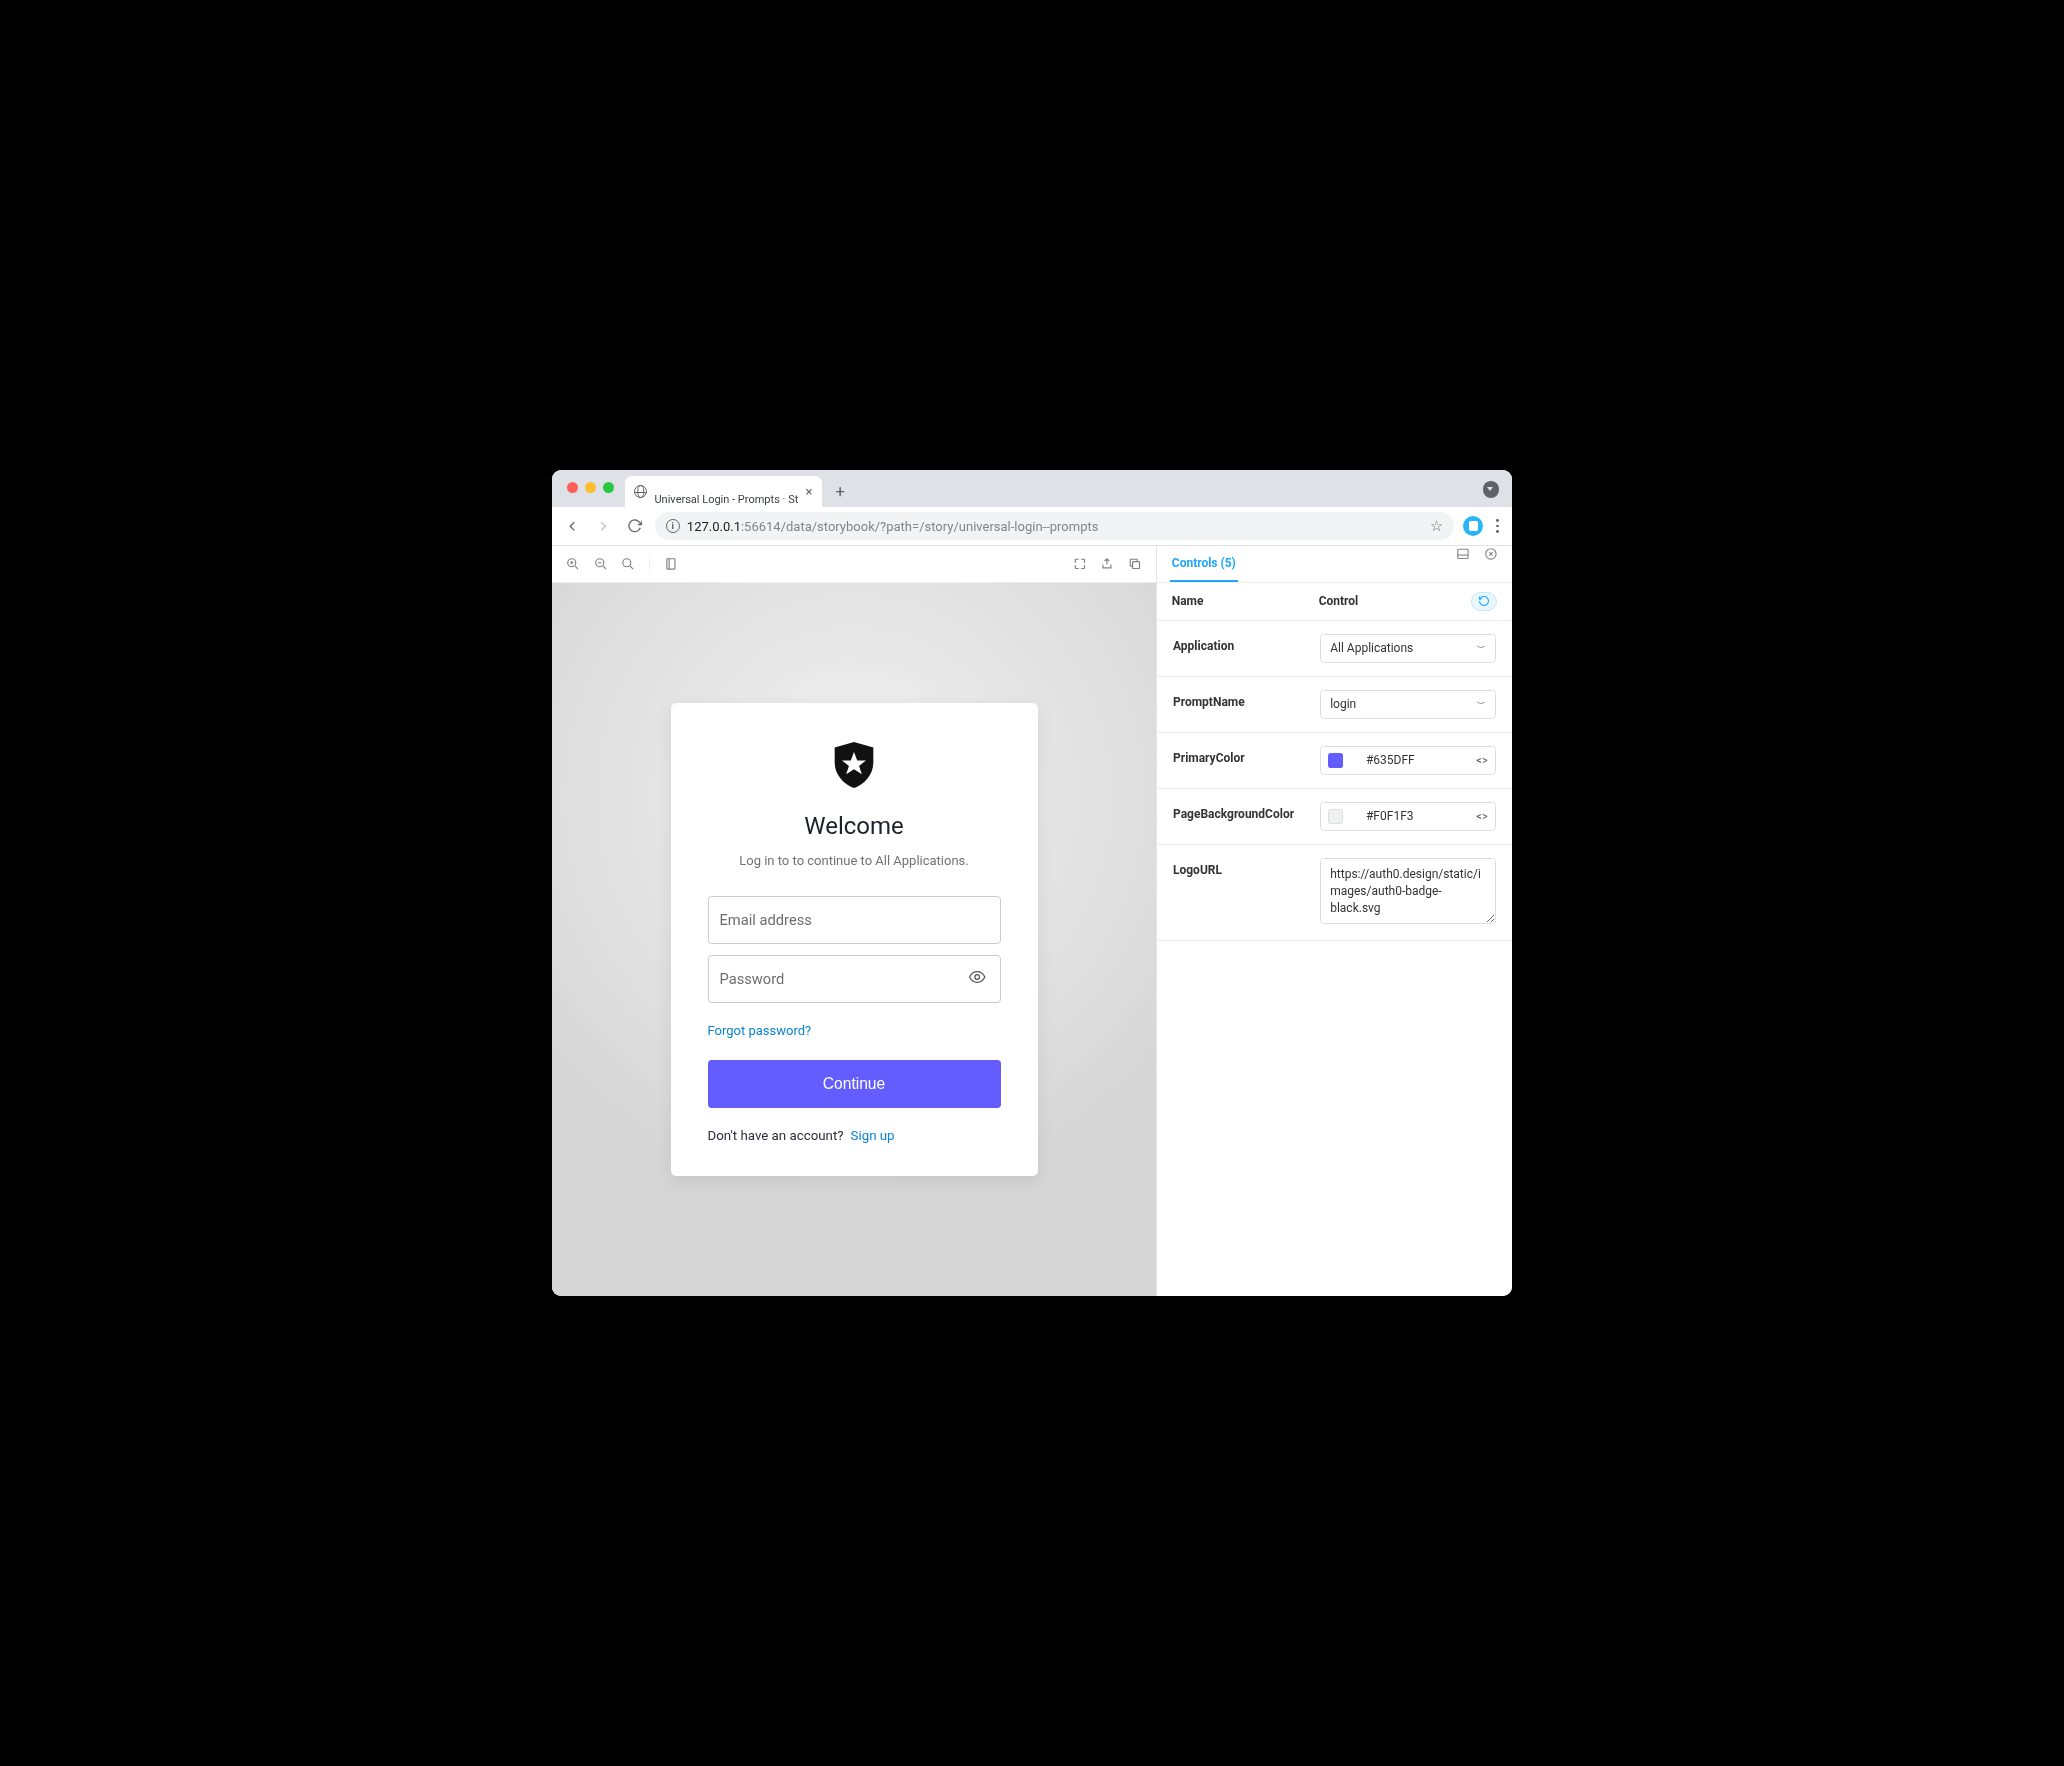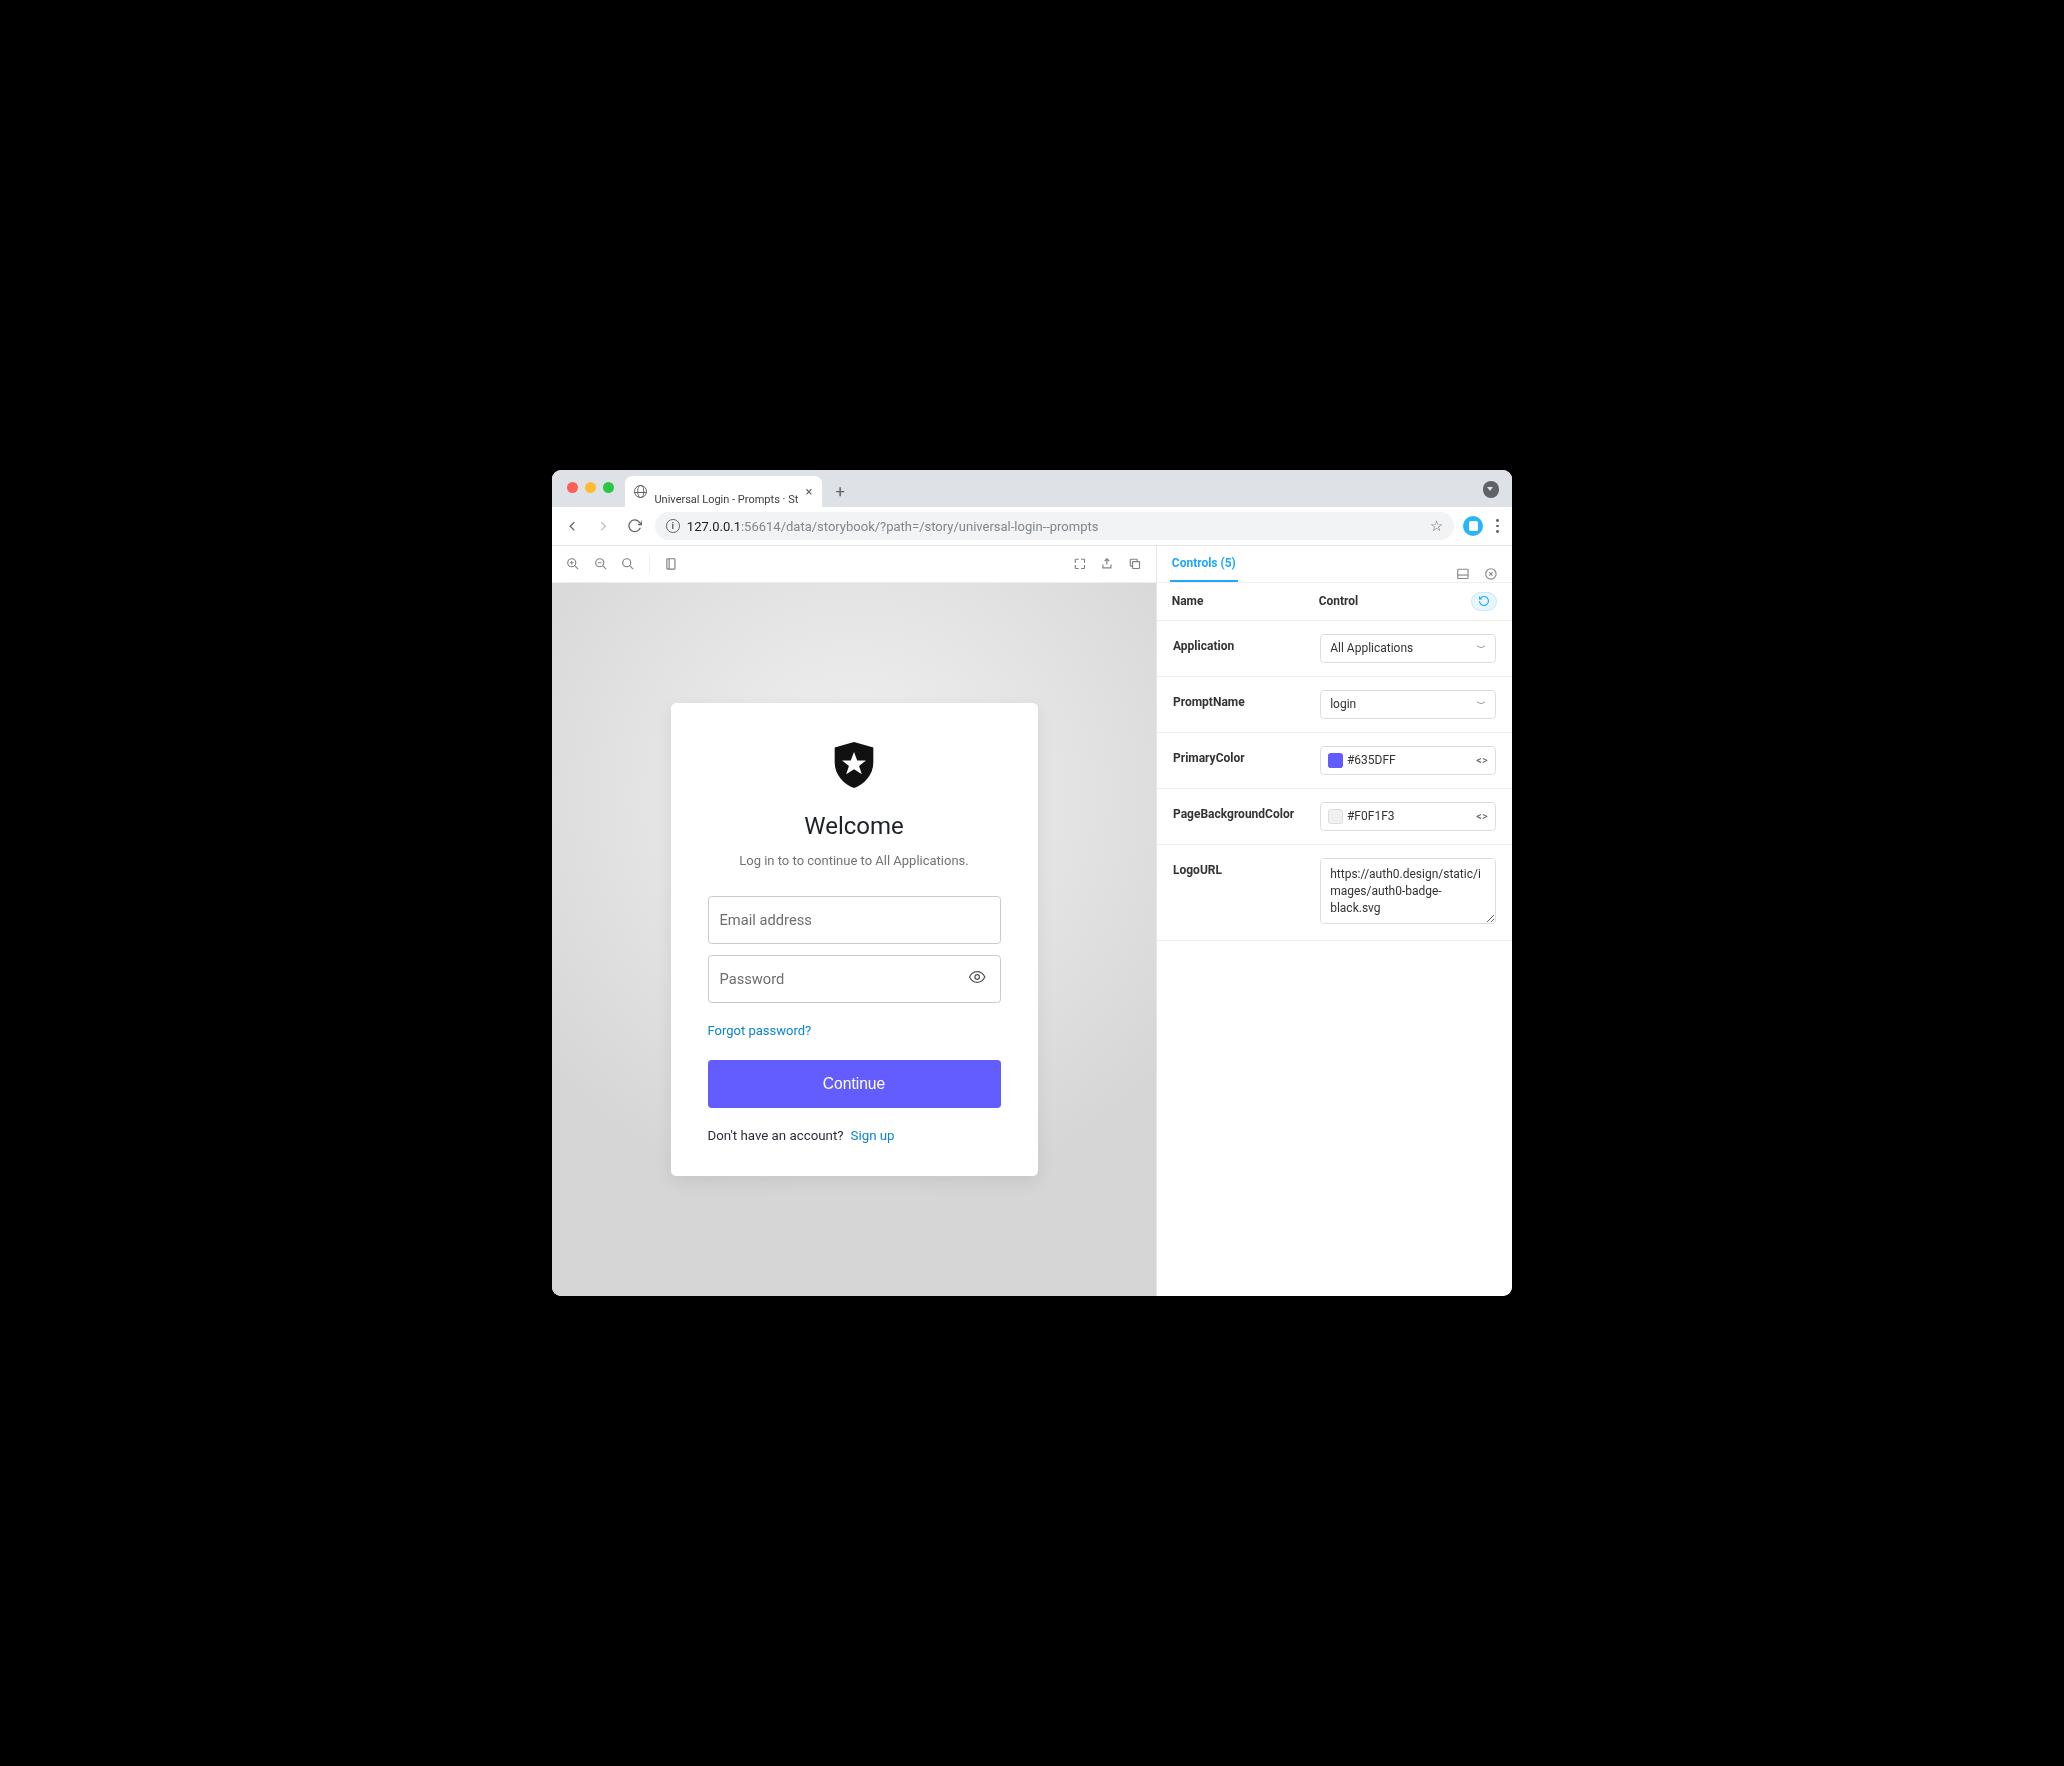--- a/index.html
+++ b/index.html
@@ -92,33 +92,33 @@
   .field { width:100%; height:48px; border:0.9px solid #c9cace; border-radius:3.7px; padding:0 11px; font-size:14.7px; color:#6e6e6e; display:flex; align-items:center; margin-bottom:11px; position:relative; background:#fff; }
   .field .eye { position:absolute; right:13px; top:50%; transform:translateY(-50%); color:#555; }
   .forgot { font-size:13px; color:#0a84d0; margin: 9.2px 0 22px; display:inline-block; }
   .btn { width:100%; height:48px; background:#635DFF; color:#fff; border:none; border-radius:3.7px; font-size:15.6px; cursor:pointer; }
   .nohave { margin-top:20px; font-size:13.3px; color:#2c2f3a; }
   .nohave a { color:#0a84d0; text-decoration:none; margin-left:3.7px; }
   .footer { height:44px; background:#8b8b8b; display:flex; align-items:center; justify-content:center; color:#fff; font-size:13.8px; gap:7.3px; }
   .footer .dotsep { }
 
   .addons { flex: 0 0 356px; border-left:0.9px solid #e5e5e5; display:flex; flex-direction:column; background:#fff; }
-  .addons-tabs { height:37px; border-bottom:0.9px solid #eee; display:flex; align-items:flex-end; padding:0 13px; justify-content:space-between; }
+  .addons-tabs { height:37px; border-bottom:0.9px solid #eee; display:flex; align-items:flex-start; padding:0 13px; justify-content:space-between; }
   .addons-tab { font-size:12px; font-weight:700; color:#1ea7fd; border-bottom:2.8px solid #1ea7fd; height:100%; display:flex; align-items:center; padding:0 1.8px; }
   .addons-right { display:flex; gap:11px; color:#888; }
   .ctl-head { display:flex; padding:9.2px 14.7px; font-size:12px; font-weight:700; color:#333; border-bottom:0.9px solid #eee; align-items:center; }
   .ctl-head .c1 { flex:0 0 147px; }
   .ctl-head .c2 { flex:1; }
   .reload { width:26px; height:18.4px; border:0.9px solid #c5e8fb; background:#e8f6fe; border-radius:11px; display:flex; align-items:center; justify-content:center; color:#1ea7fd; }
   .ctl-row { display:flex; padding:13px 16px; border-bottom:0.9px solid #eee; align-items:flex-start; font-size:12px; }
   .ctl-row .name { flex:0 0 147px; font-weight:700; color:#333; padding-top:5.5px; }
   .ctl-row .control { flex:1; }
   .sel { width:100%; height:29px; border:0.9px solid #ddd; border-radius:3.7px; background:#fff; padding:0 9.2px; font-size:12px; display:flex; align-items:center; justify-content:space-between; color:#333; cursor:pointer; }
   .chev { font-size:9.2px; color:#555; }
-  .colbox { width:100%; height:29px; border:0.9px solid #ddd; border-radius:3.7px; background:#fff; padding:0 7.3px; display:flex; align-items:center; gap:4px; font-size:12px; color:#333; }
+  .colbox { width:100%; height:29px; border:0.9px solid #ddd; border-radius:3.7px; background:#fff; padding:0 7.3px; display:flex; align-items:center; gap:23px; font-size:12px; color:#333; }
   .sw { width:14.7px; height:14.7px; border-radius:2.8px; }
   .code { margin-left:auto; font-size:11px; color:#555; }
   .ta { width:100%; min-height:66px; border:0.9px solid #ddd; border-radius:3.7px; padding:7.3px 9.2px; font-size:12px; color:#333; resize:vertical; font-family:inherit; line-height:1.4; }
 </style>
 </head>
 <body>
 
 <div class="browser">
   <div class="tabstrip">
     <div class="traffic">

